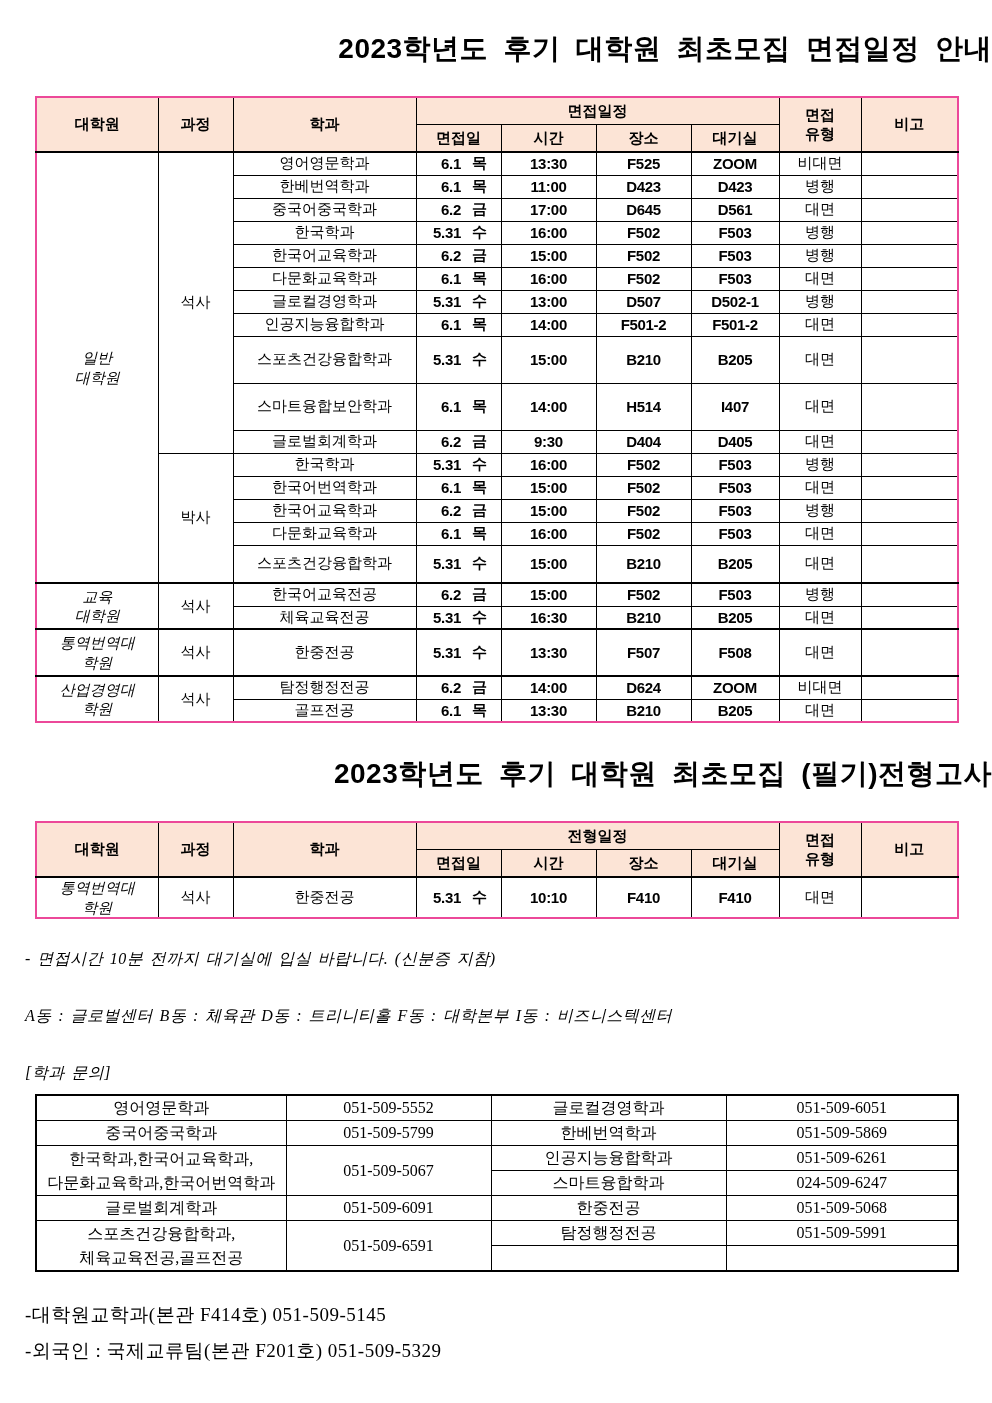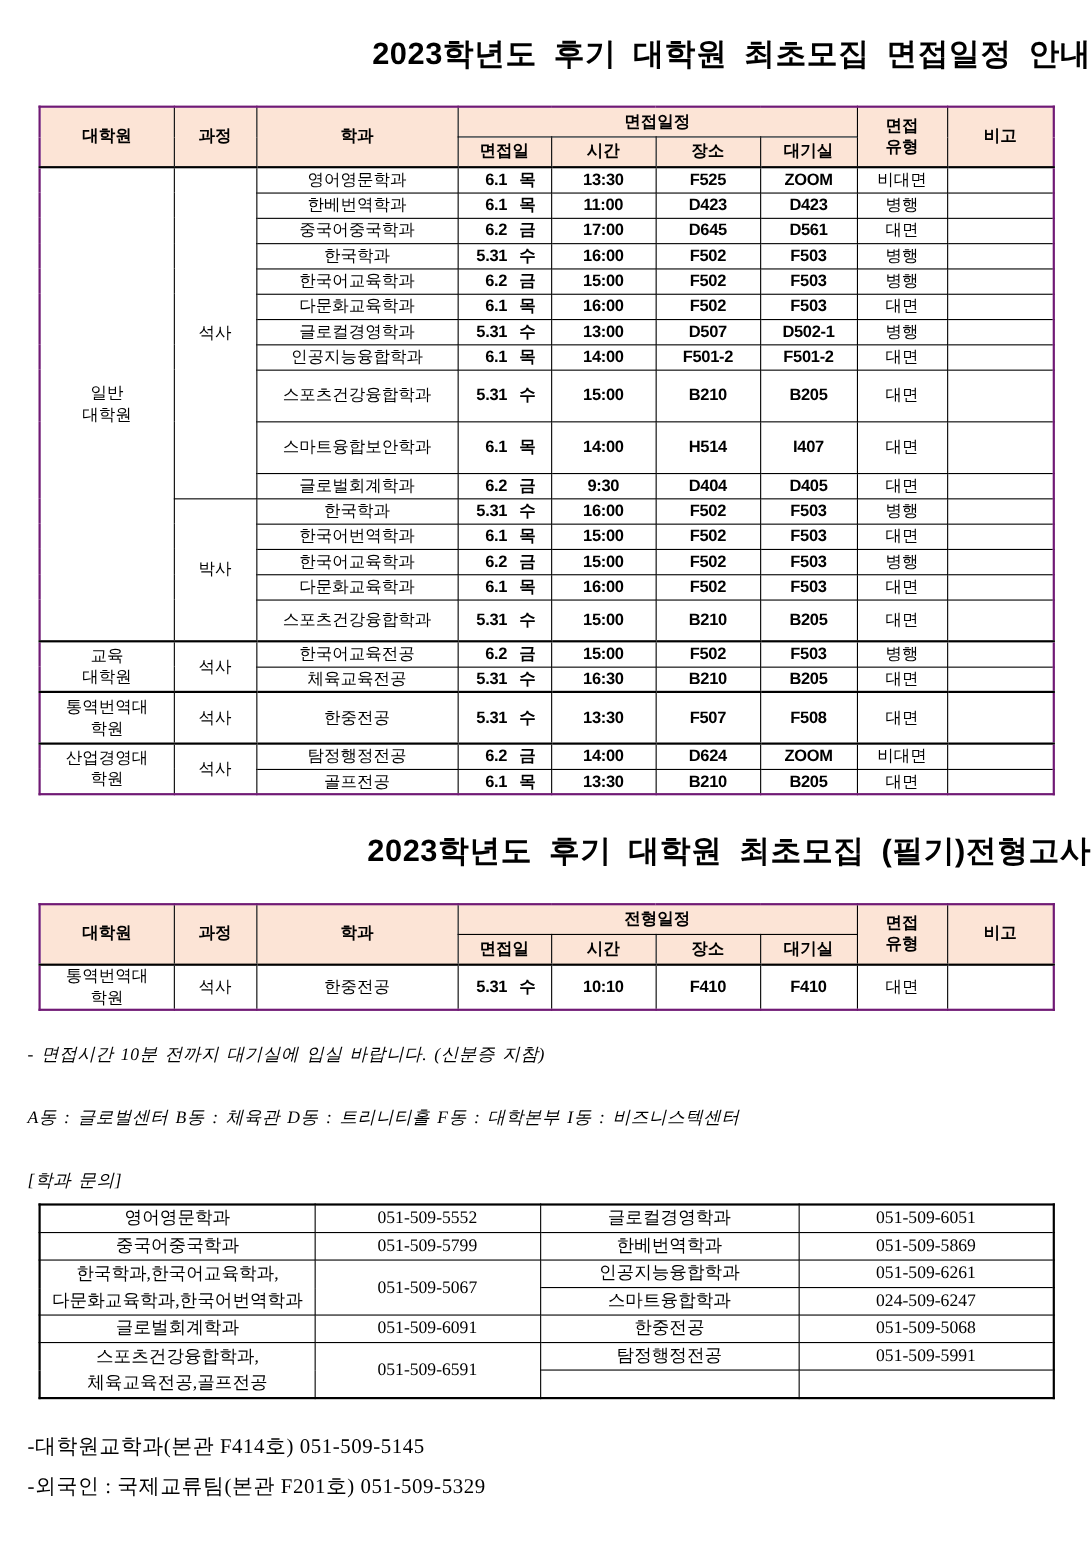--- a/index.html
+++ b/index.html
@@ -2,30 +2,30 @@
 <html><head>
 <meta charset="utf-8">
 <style>
   html,body{margin:0;padding:0;background:#ffffff;}
   body{width:992px;height:1403px;font-family:"Liberation Sans",sans-serif;color:#000;}
   .title{font-weight:bold;font-size:28px;text-align:right;word-spacing:7px;letter-spacing:0.5px;
          font-family:"Liberation Sans",sans-serif;margin:0;padding:0;}
   #title1{padding-top:30px;}
   #title2{padding-top:32px;}
   table.sched{border-collapse:collapse;table-layout:fixed;width:922px;margin:28px 0 0 35px;
-              border:2px solid #701a75;}
+              border:2px solid #ec4899;}
   table.sched th, table.sched td{border:1px solid #000;text-align:center;vertical-align:middle;
               padding:0;font-size:15px;overflow:hidden;}
   table.sched thead th{background:#FCE4D6;font-weight:bold;height:26px;white-space:pre-line;line-height:1.25;}
   table.sched tbody tr{height:23px;}
   table.sched tbody tr.h47{height:47px;}
   table.sched tbody tr.h38{height:38px;}
   table.sched tbody tr:first-child td{border-top:2px solid #000;}
   table.sched tbody tr.section-start td{border-top:2px solid #000;}
-  td.school{white-space:pre-line;line-height:1.3;}
+  td.school{white-space:pre-line;line-height:1.3;font-style:italic;}
   td.b{font-weight:bold;letter-spacing:-0.3px;}
   .datewrap{display:flex;justify-content:center;align-items:center;font-weight:bold;letter-spacing:-0.3px;}
   .dnum{min-width:34px;text-align:right;}
   .dday{margin-left:11px;min-width:18px;text-align:left;}
   .note{font-family:"Liberation Serif",serif;font-size:16px;margin:0 0 0 25px;letter-spacing:0.5px;word-spacing:2px;font-style:italic;}
   #note1{padding-top:30px;}
   #note2{padding-top:36px;}
   #contact-heading{padding-top:36px;}
   table.contact{border-collapse:collapse;table-layout:fixed;width:922px;margin:10px 0 0 35px;
               border:2px solid #000;font-family:"Liberation Serif",serif;}

